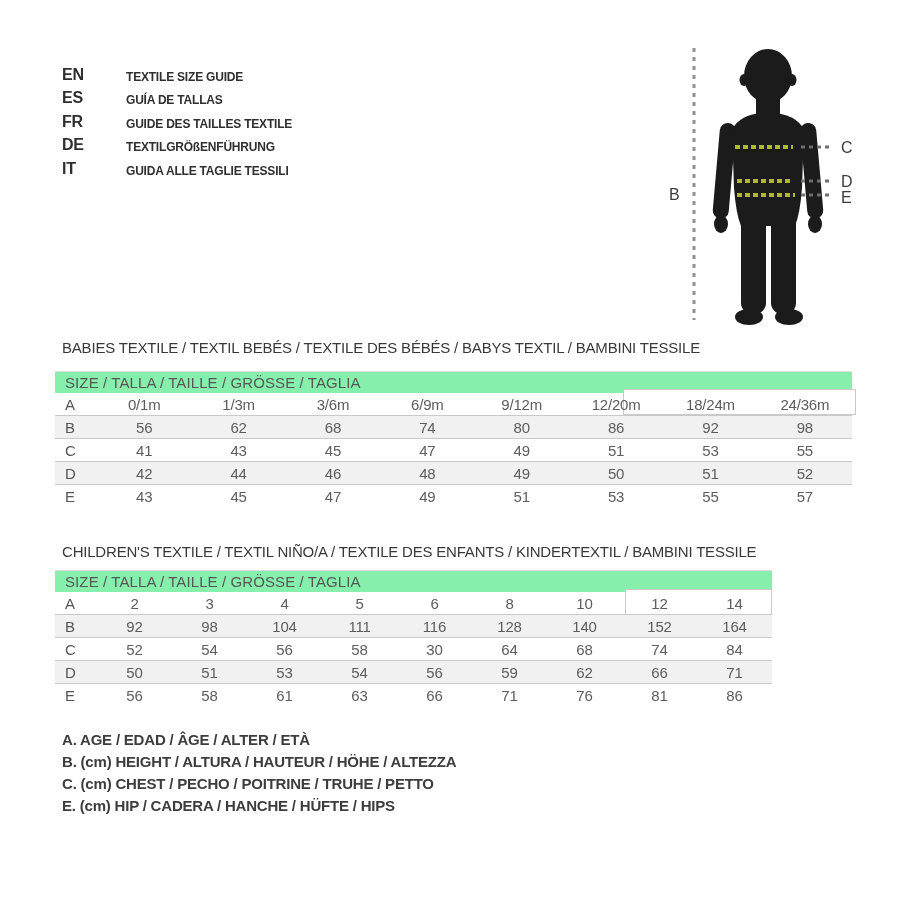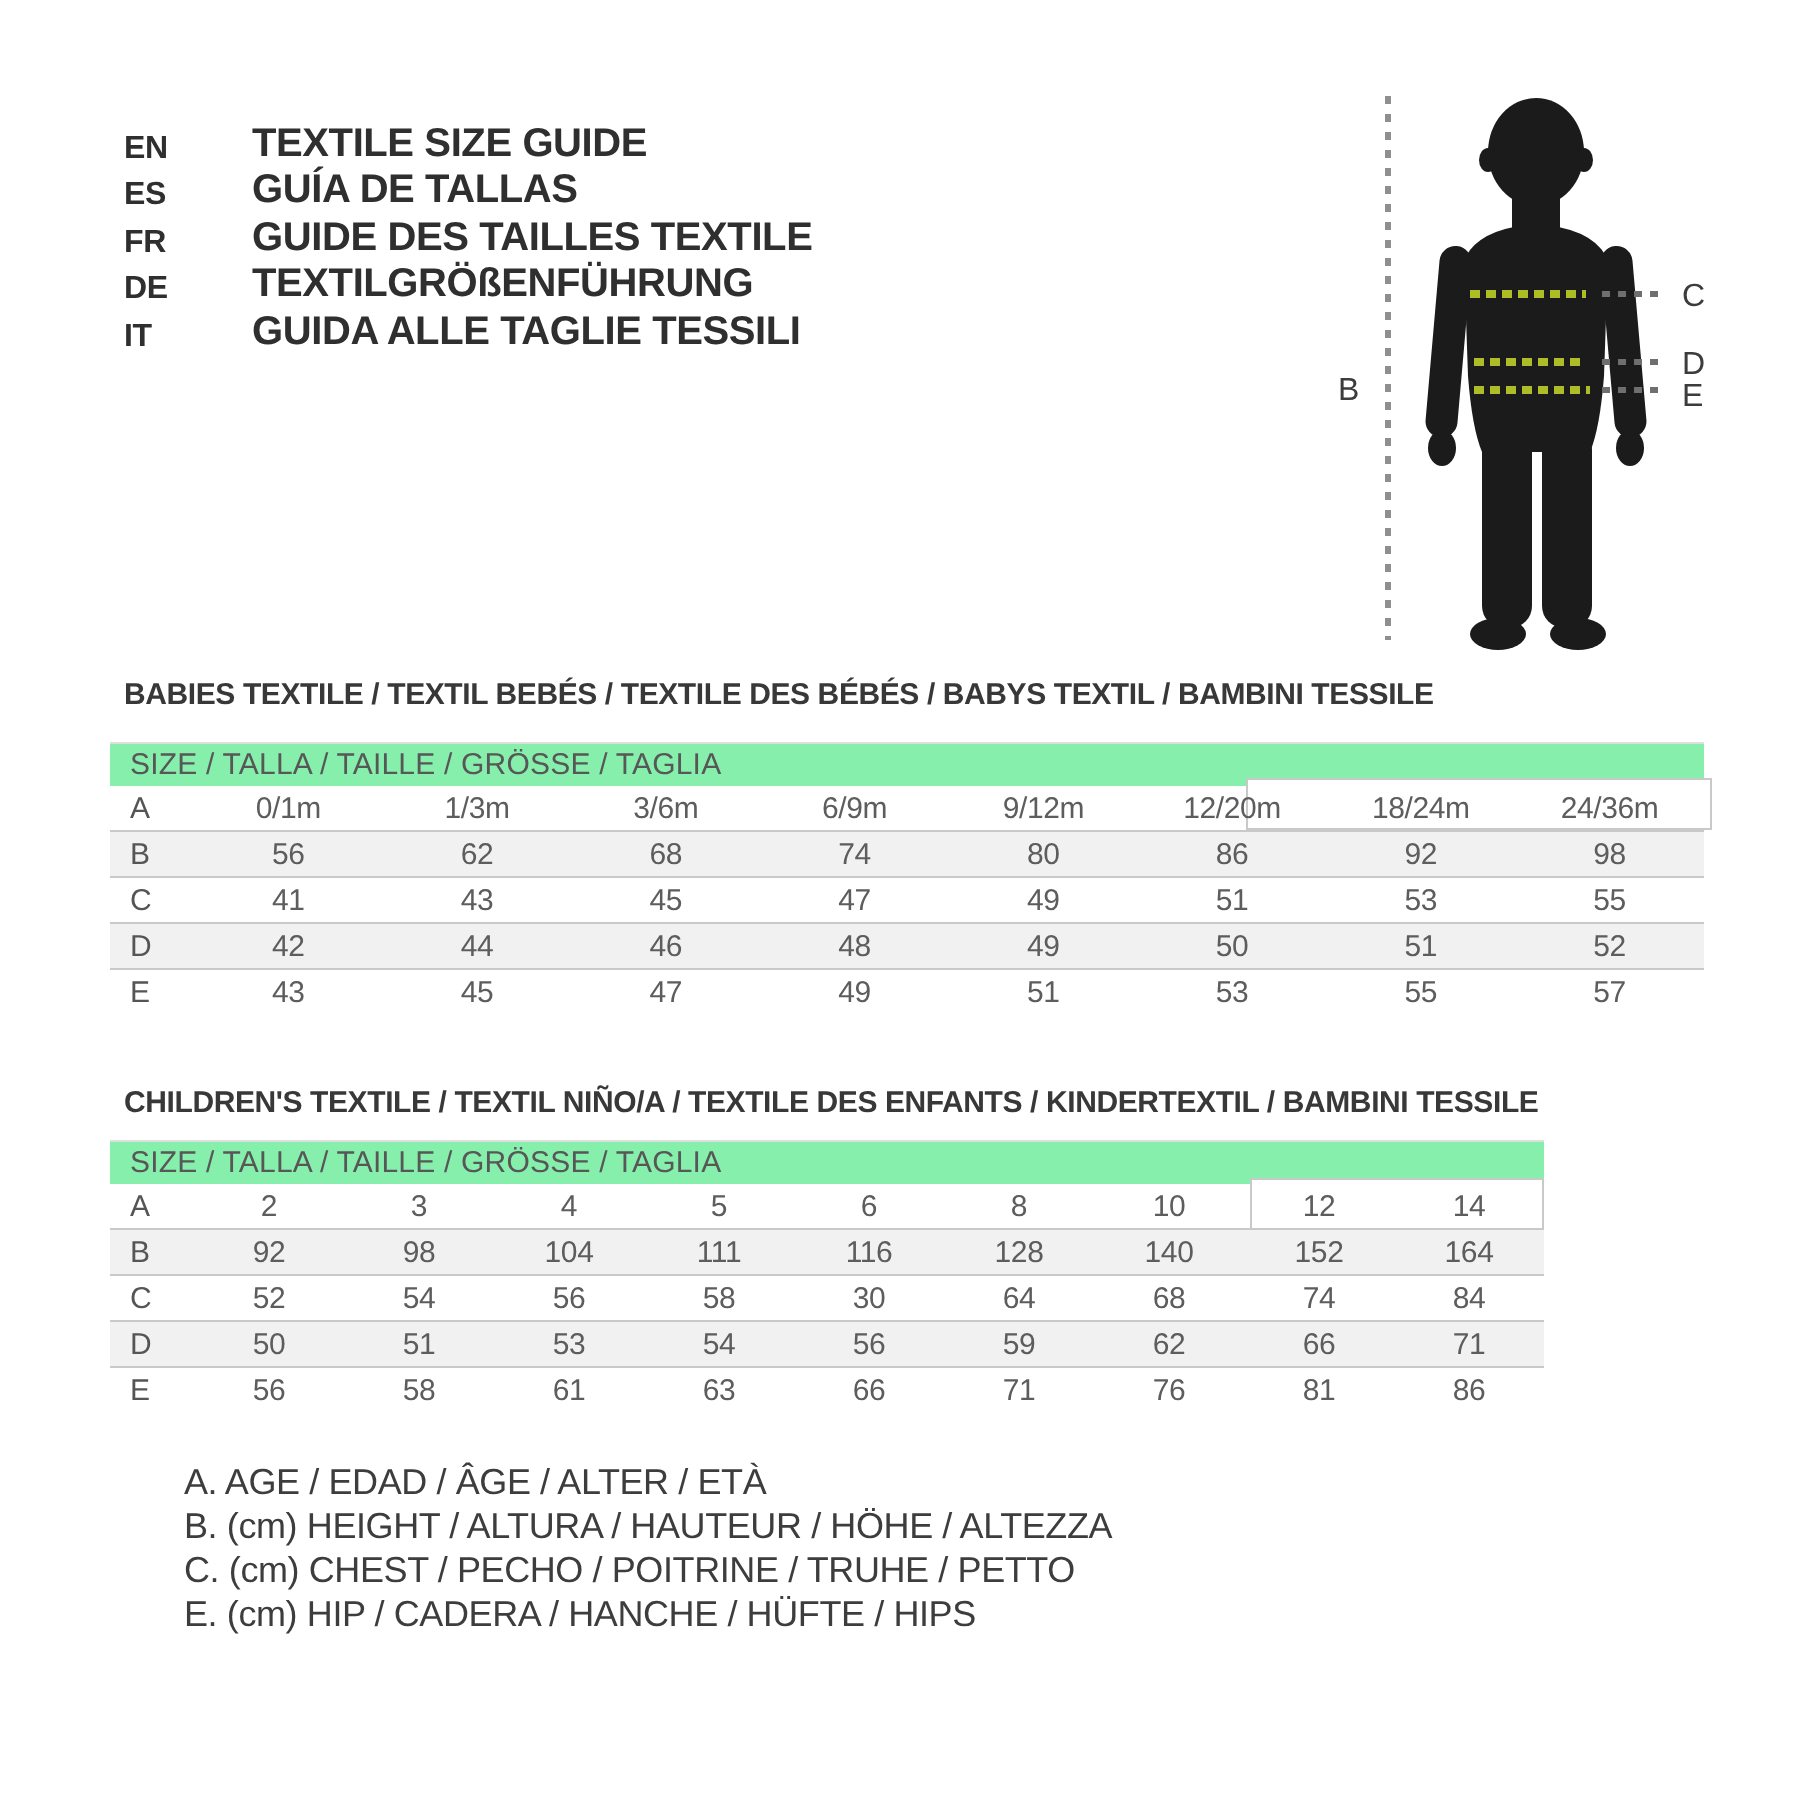--- a/index.html
+++ b/index.html
@@ -3,28 +3,28 @@
 <meta charset="utf-8">
 <style>
   html,body { margin:0; padding:0; background:#ffffff; }
   body { width:900px; height:900px; font-family:"Liberation Sans", sans-serif; }
   .canvas { position:relative; width:900px; height:900px; background:#fff; overflow:hidden; }
 
   
   .lang-list { position:absolute; left:62px; top:60px; }
   .lang-row { display:flex; align-items:flex-end; height:23.5px; }
   .lang-code { width:64px; font-size:16px; font-weight:bold; color:#2f2f2f; letter-spacing:-0.2px; }
-  .lang-title { font-size:20px; font-weight:bold; color:#2f2f2f; letter-spacing:-0.2px; white-space:nowrap; }
+  .lang-title { font-size:12px; font-weight:bold; color:#2f2f2f; letter-spacing:-0.2px; white-space:nowrap; }
 
   
   .figure-svg { position:absolute; left:665px; top:28px; }
   .measure-label { font-size:16px; font-weight:500; fill:#3c3c3c; font-family:"Liberation Sans",sans-serif; }
 
   
-  .section-title { position:absolute; font-size:15px; font-weight:bold; color:#383838; letter-spacing:-0.2px; white-space:nowrap; }
+  .section-title { position:absolute; font-size:15px; font-weight:normal; color:#383838; letter-spacing:-0.2px; white-space:nowrap; }
   #babies-title { left:62px; top:339px; }
   #children-title { left:62px; top:543px; }
 
   
   .table-wrap { position:absolute; height:136px; }
   #babies-wrap { left:55px; top:371px; width:797px; }
   #children-wrap { left:55px; top:570px; width:717px; }
 
   .size-bar { position:absolute; left:0; top:0; right:0; height:22px; background:#86efac;
               border-top:1px solid #dedede; box-sizing:border-box; z-index:1;
@@ -38,21 +38,21 @@
                 border-collapse:collapse; table-layout:fixed; }
   .size-table th, .size-table td { height:22px; padding:0; font-size:15px; font-weight:400;
                                    color:#5d5d5d; text-align:center; letter-spacing:-0.2px; }
   .size-table th.row-label { text-align:left; padding-left:10px; color:#555; }
   .size-table col.label-col { width:42px; }
   .size-table tr + tr { border-top:1px solid #c9c9c9; }
   .size-table tr:nth-child(even) { background:#f1f1f1; }
 
   
   .legend { position:absolute; left:62px; top:731px; }
-  .legend-line { height:22px; font-size:18px; font-weight:normal; color:#3d3d3d; letter-spacing:-0.2px; white-space:nowrap;margin-left:30px; }
+  .legend-line { height:22px; font-size:15px; font-weight:bold; color:#3d3d3d; letter-spacing:-0.2px; white-space:nowrap; }
 </style>
 </head>
 <body>
 
 <div class="canvas">
 
   <div class="lang-list">
       <div class="lang-row">
         <span class="lang-code">EN</span>
         <span class="lang-title">TEXTILE SIZE GUIDE</span>

